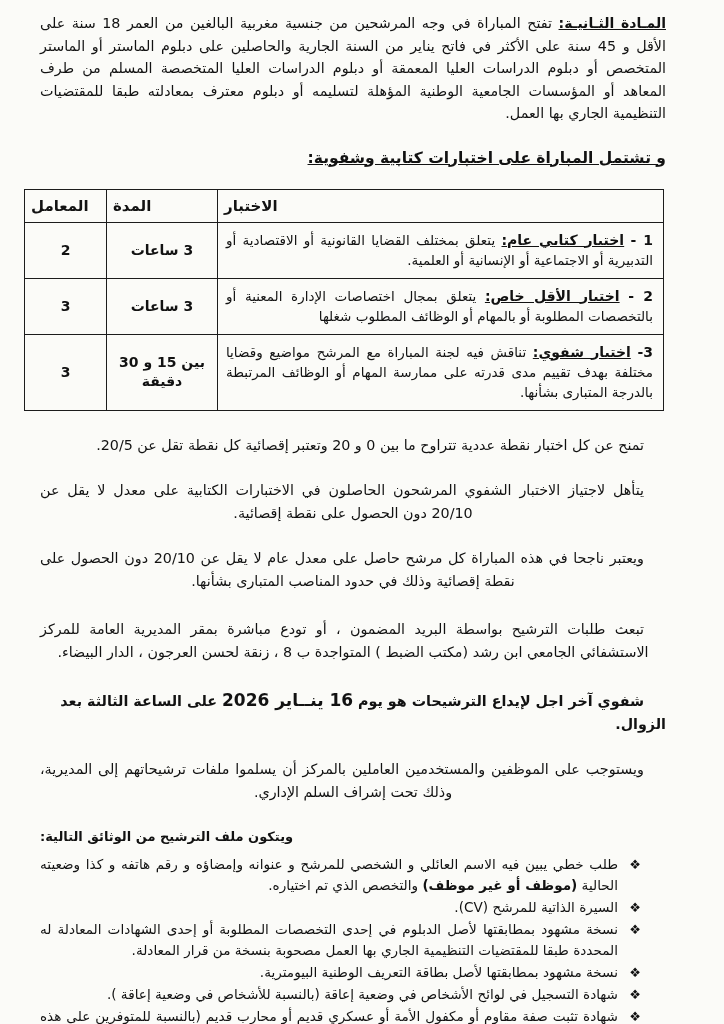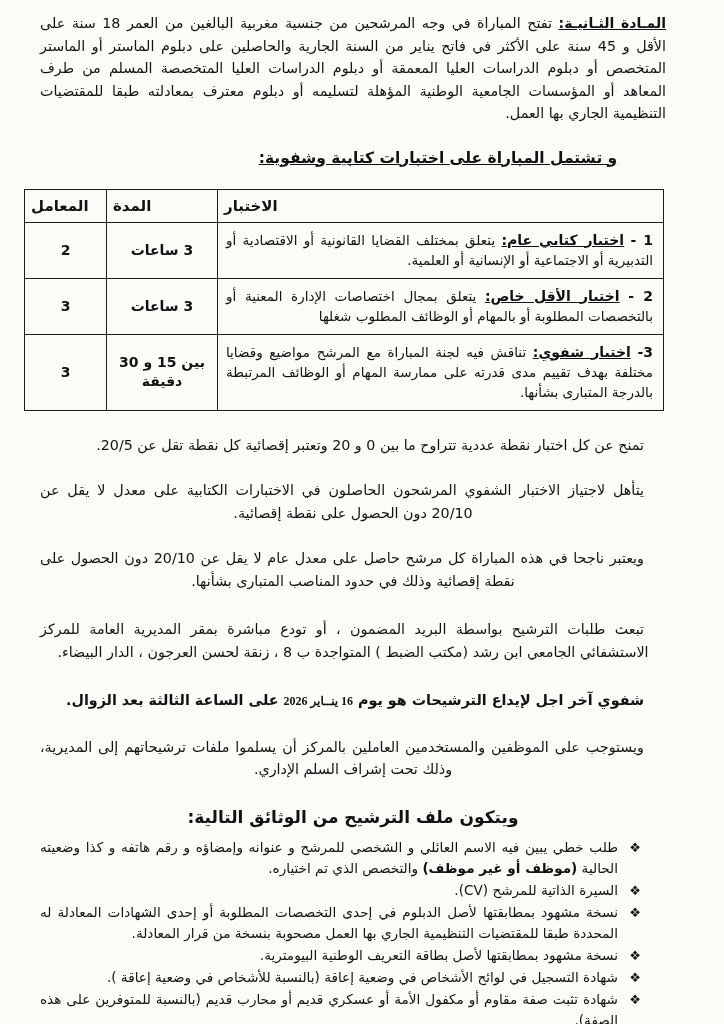--- a/index.html
+++ b/index.html
@@ -25,21 +25,20 @@
 
   .article-title {
     font-weight: bold;
     font-size: 14px;
     text-decoration: underline;
     letter-spacing: 0.5px;
   }
 
   .center-heading {
     margin: 24px 0 0 0;
-    text-align: center;
     padding-left: 170px;
     font-size: 15.5px;
     font-weight: bold;
     text-decoration: underline;
   }
 
   table.exams {
     border-collapse: collapse;
     margin: 22px 2px 0 auto;
     table-layout: fixed;
@@ -77,27 +76,27 @@
 
   .sp { margin-top: 23px; }
   .sp-lg { margin-top: 26px; }
 
   .deadline {
     font-weight: bold;
     text-indent: 22px;
     text-align: right;
     font-size: 14.3px;
   }
-  .deadline .date { font-size: 12px; letter-spacing: 0.5px; font-family: Liberation Serif, serif; }
+  .deadline .date { font-size: 17px; letter-spacing: 0.5px; }
 
   .docs-heading {
     margin: 26px 0 0 0;
-    text-align: center;
-    font-weight: bold;
-    font-size: 17px;
+    text-align: left;
+    font-weight: bold;
+    font-size: 13px;
   }
 
   ul.docs {
     list-style: none;
     margin: 10px 28px 0 0;
     padding: 0;
     font-size: 13.6px;
     line-height: 21px;
   }
   ul.docs li {

